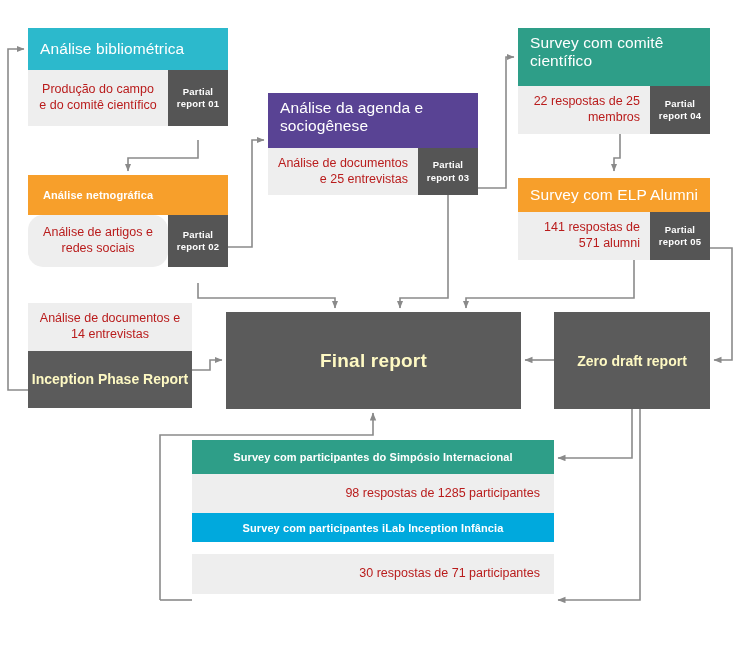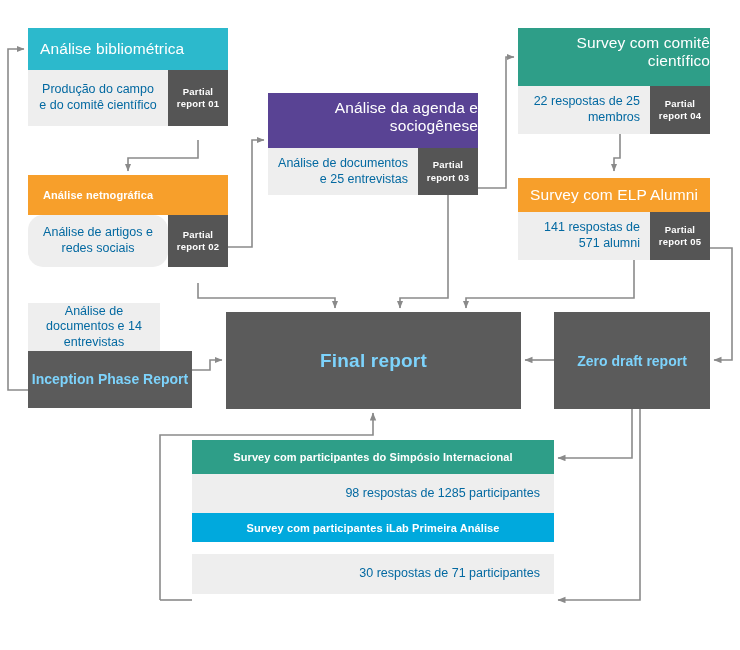--- a/index.html
+++ b/index.html
@@ -16,41 +16,41 @@
 
   
   .node { position: absolute; z-index: 2; }
 
   .hdr {
     color: #ffffff;
     display: flex; align-items: center;
     overflow: hidden;
     white-space: nowrap;
   }
-  .hdr.lg   { font-size: 15.5px; font-weight: 400; padding-left: 12px; letter-spacing: .1px; text-align: right; }
+  .hdr.lg   { font-size: 15.5px; font-weight: 400; padding-left: 12px; letter-spacing: .1px; }
   .hdr.md   { font-size: 11px;  font-weight: 700; padding-left: 15px; letter-spacing: .1px; }
   .hdr.ctr  { justify-content: center; padding-left: 0; }
   .hdr.wrap { white-space: normal; line-height: 1.18; align-items: flex-start; padding-top: 6px; }
 
   .body { display: flex; z-index: 2; }
   .desc {
-    background: #eeeeee; color: #0369a1;
+    background: #eeeeee; color: #b91c1c;
     font-size: 12.5px; line-height: 1.25;
     display: flex; align-items: center; justify-content: flex-end;
     text-align: right; padding: 20px 10px;
   }
   .desc.ctrtxt { justify-content: center; text-align: center; }
   .pr {
     background: #555555; color: #ffffff;
     font-size: 9.5px; font-weight: 700; line-height: 1.3;
     display: flex; align-items: center; justify-content: center;
     text-align: center; letter-spacing: .2px;
   }
   .dark {
-    background: #5b5b5b; color: #7dd3fc;
+    background: #5b5b5b; color: #fef9c3;
     display: flex; align-items: center; justify-content: center;
     text-align: center; font-weight: 700;
   }
 
   
   #n-biblio      { left: 28px;  top: 28px;  width: 200px; }
   #n-biblio .hdr { height: 42px; background: #2cb9cc; }
   #n-biblio .desc{ width: 140px; height: 56px; }
   #n-biblio .pr  { width: 60px;  height: 56px; }
 
@@ -68,21 +68,21 @@
   #n-comite .hdr { height: 58px; background: #2e9e88; }
   #n-comite .desc{ width: 132px; height: 48px; }
   #n-comite .pr  { width: 60px;  height: 48px; }
 
   #n-elp         { left: 518px; top: 178px; width: 192px; }
   #n-elp .hdr    { height: 34px; background: #f79f2b; }
   #n-elp .desc   { width: 132px; height: 48px; }
   #n-elp .pr     { width: 60px;  height: 48px; }
 
   #n-inception       { left: 28px; top: 303px; width: 164px; }
-  #n-inception .desc { width: 132px; height: 48px; }
+  #n-inception .desc { width: 164px; height: 48px; }
   #n-inception .dark { width: 164px; height: 57px; font-size: 14px; line-height: 1.3; }
 
   #n-final  { left: 226px; top: 312px; width: 295px; height: 97px;
               font-size: 19px; letter-spacing: .2px; }
   #n-zero   { left: 554px; top: 312px; width: 156px; height: 97px;
               font-size: 14px; }
 
   #n-simp        { left: 192px; top: 440px; width: 362px; }
   #n-simp .hdr   { height: 34px; background: #2e9e88; }
   #n-simp .desc  { width: 362px; height: 32px; padding-right: 14px; }
@@ -188,18 +188,18 @@
   <div class="node dark" id="n-final">Final report</div>
 
   <div class="node dark" id="n-zero">Zero draft report</div>
 
   <div class="node" id="n-simp">
     <div class="hdr md ctr">Survey com participantes do Simpósio Internacional</div>
     <div class="desc">98 respostas de 1285 participantes</div>
   </div>
 
   <div class="node" id="n-ilab">
-    <div class="hdr md ctr">Survey com participantes iLab Primeira Análise</div>
+    <div class="hdr md ctr">Survey com participantes iLab Inception Infância</div>
     <div class="desc">30 respostas de 71 participantes</div>
   </div>
 
 
 </div>
 
 </body></html>

